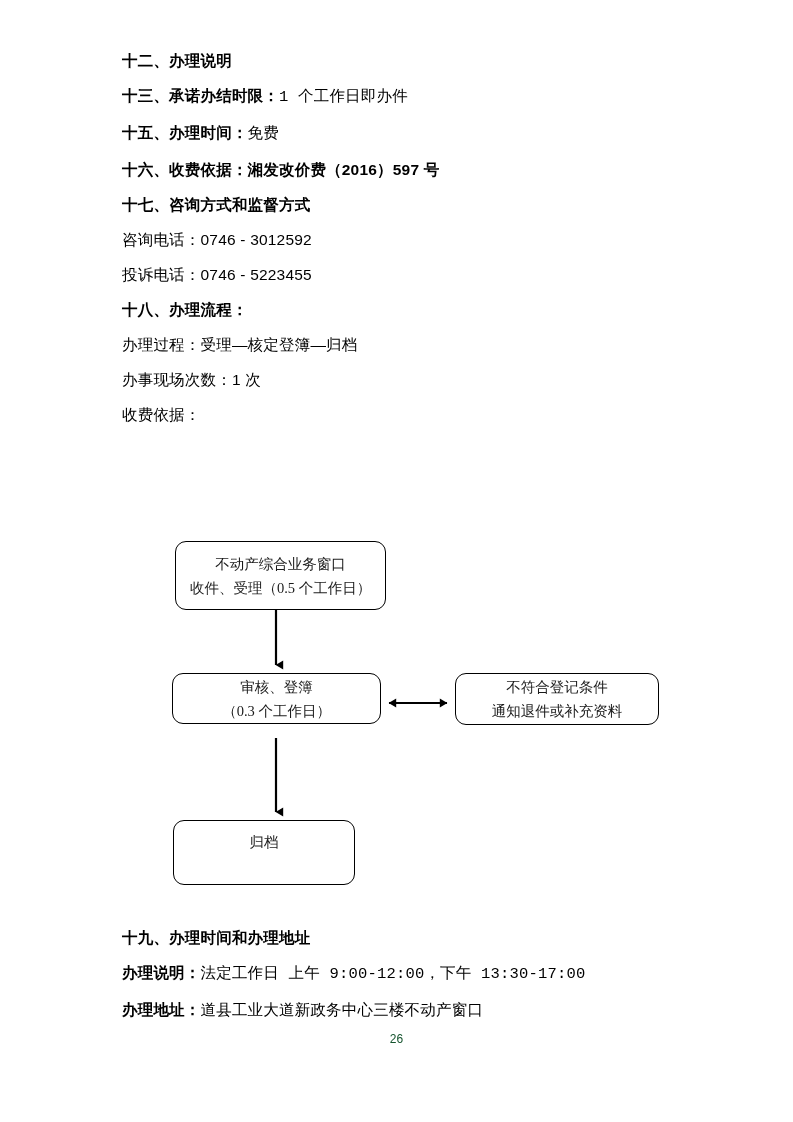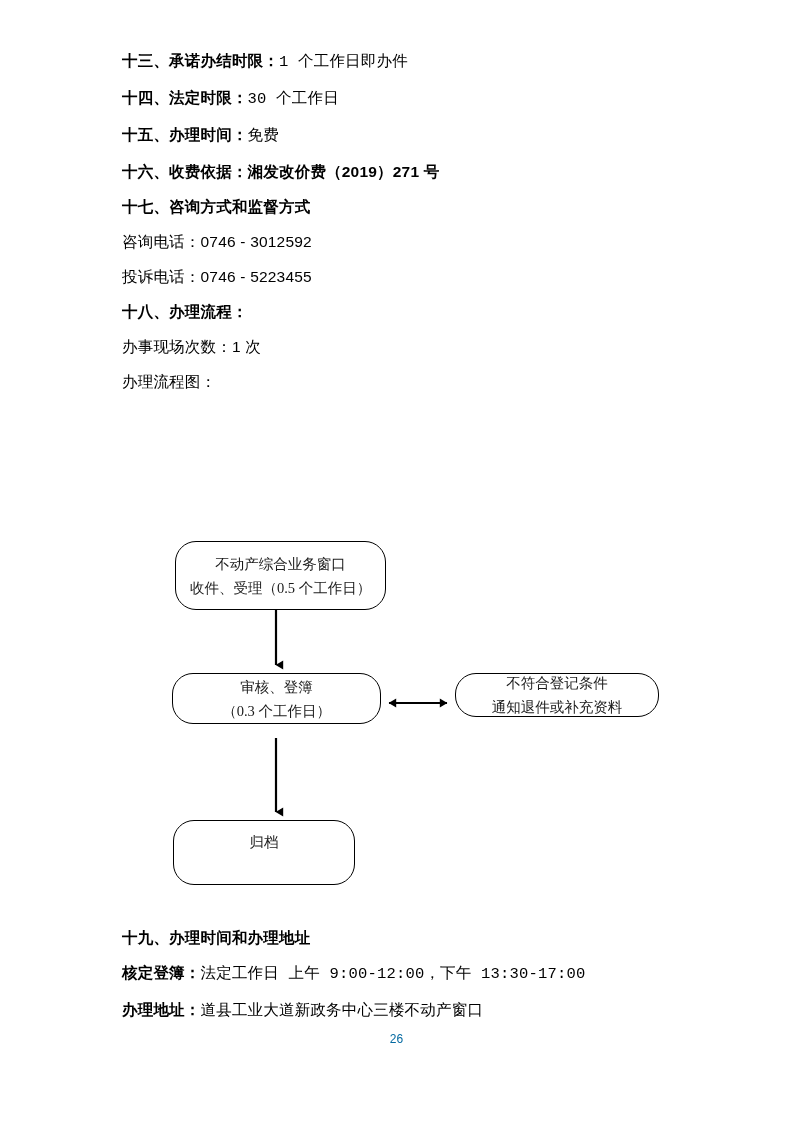--- a/index.html
+++ b/index.html
@@ -50,95 +50,94 @@
     left: 0;
     top: 0;
     width: 793px;
     height: 1122px;
     pointer-events: none;
   }
   .node {
     position: absolute;
     box-sizing: border-box;
     border: 1.5px solid #000000;
-    border-radius: 21px;
+    border-radius: 11px;
     background: #ffffff;
     font-family: "Liberation Serif", "DejaVu Serif", serif;
     font-size: 14.5px;
     line-height: 24px;
     text-align: center;
     color: #1a1a1a;
   }
   .node .inner {
     padding-top: 9px;
   }
   .node.center .inner {
     padding-top: 0;
     height: 100%;
     display: flex;
     flex-direction: column;
     justify-content: center;
   }
 
   #node-intake  { left: 175px; top: 541px; width: 211px; height: 69px; }
   #node-review  { left: 172px; top: 673px; width: 209px; height: 51px; }
-  #node-reject  { left: 455px; top: 673px; width: 204px; height: 44px; }
+  #node-reject  { left: 455px; top: 673px; width: 204px; height: 52px; }
   #node-archive { left: 173px; top: 820px; width: 182px; height: 65px; }
 
   .conn {
     position: absolute;
   }
 
   
   .page-number {
     position: absolute;
     left: 0;
     top: 1032px;
     width: 793px;
     text-align: center;
     font-size: 12px;
     font-family: "Liberation Sans", "DejaVu Sans", sans-serif;
-    color: #0369a1;
+    color: #14532d;
   }
 </style>
 </head>
 <body>
 
 <div class="page">
 
   <div class="doc-body">
 
+    <div class="line bold">十二、办理说明</div>
 
 
     <div class="line">
       <span class="lbl">十三、承诺办结时限：</span><span class="val">1 个工作日即办件</span>
     </div>
 
-    <div class="line">
-      <span class="lbl">十四、法定时限：</span><span class="val">30 个工作日</span>
-    </div>
 
     <div class="line">
       <span class="lbl">十五、办理时间：</span><span class="val">免费</span>
     </div>
 
-    <div class="line bold">十六、收费依据：湘发改价费（2019）271 号</div>
+    <div class="line bold">十六、收费依据：湘发改价费（2016）597 号</div>
 
     <div class="line bold">十七、咨询方式和监督方式</div>
 
     <div class="line">咨询电话：0746 - 3012592</div>
 
     <div class="line">投诉电话：0746 - 5223455</div>
 
     <div class="line bold">十八、办理流程：</div>
 
+    <div class="line">办理过程：受理—核定登簿—归档</div>
 
     <div class="line">办事现场次数：1 次</div>
 
-    <div class="line">办理流程图：</div>
+    <div class="line">收费依据：</div>
   </div>
 
   <div class="flowchart">
 
     <svg class="conn" width="793" height="1122" style="left:0;top:0;">
       <defs>
         <marker id="arrowDown" markerWidth="10" markerHeight="10" refX="5" refY="8.4" orient="auto" markerUnits="userSpaceOnUse">
           <path d="M0.6,1.2 L9.4,1.2 L5,8.8 Z" fill="#000000"></path>
         </marker>
         <marker id="arrowRight" markerWidth="10" markerHeight="10" refX="8.4" refY="5" orient="auto" markerUnits="userSpaceOnUse">
@@ -183,21 +182,21 @@
         <div>归档</div>
       </div>
     </div>
   </div>
 
   <div class="doc-body" style="top:920px;">
 
     <div class="line bold">十九、办理时间和办理地址</div>
 
     <div class="line">
-      <span class="lbl">核定登簿：</span><span class="val">法定工作日 上午 9:00-12:00，下午 13:30-17:00</span>
+      <span class="lbl">办理说明：</span><span class="val">法定工作日 上午 9:00-12:00，下午 13:30-17:00</span>
     </div>
 
     <div class="line">
       <span class="lbl">办理地址：</span><span class="val">道县工业大道新政务中心三楼不动产窗口</span>
     </div>
   </div>
 
   <div class="page-number">26</div>
 </div>
 

